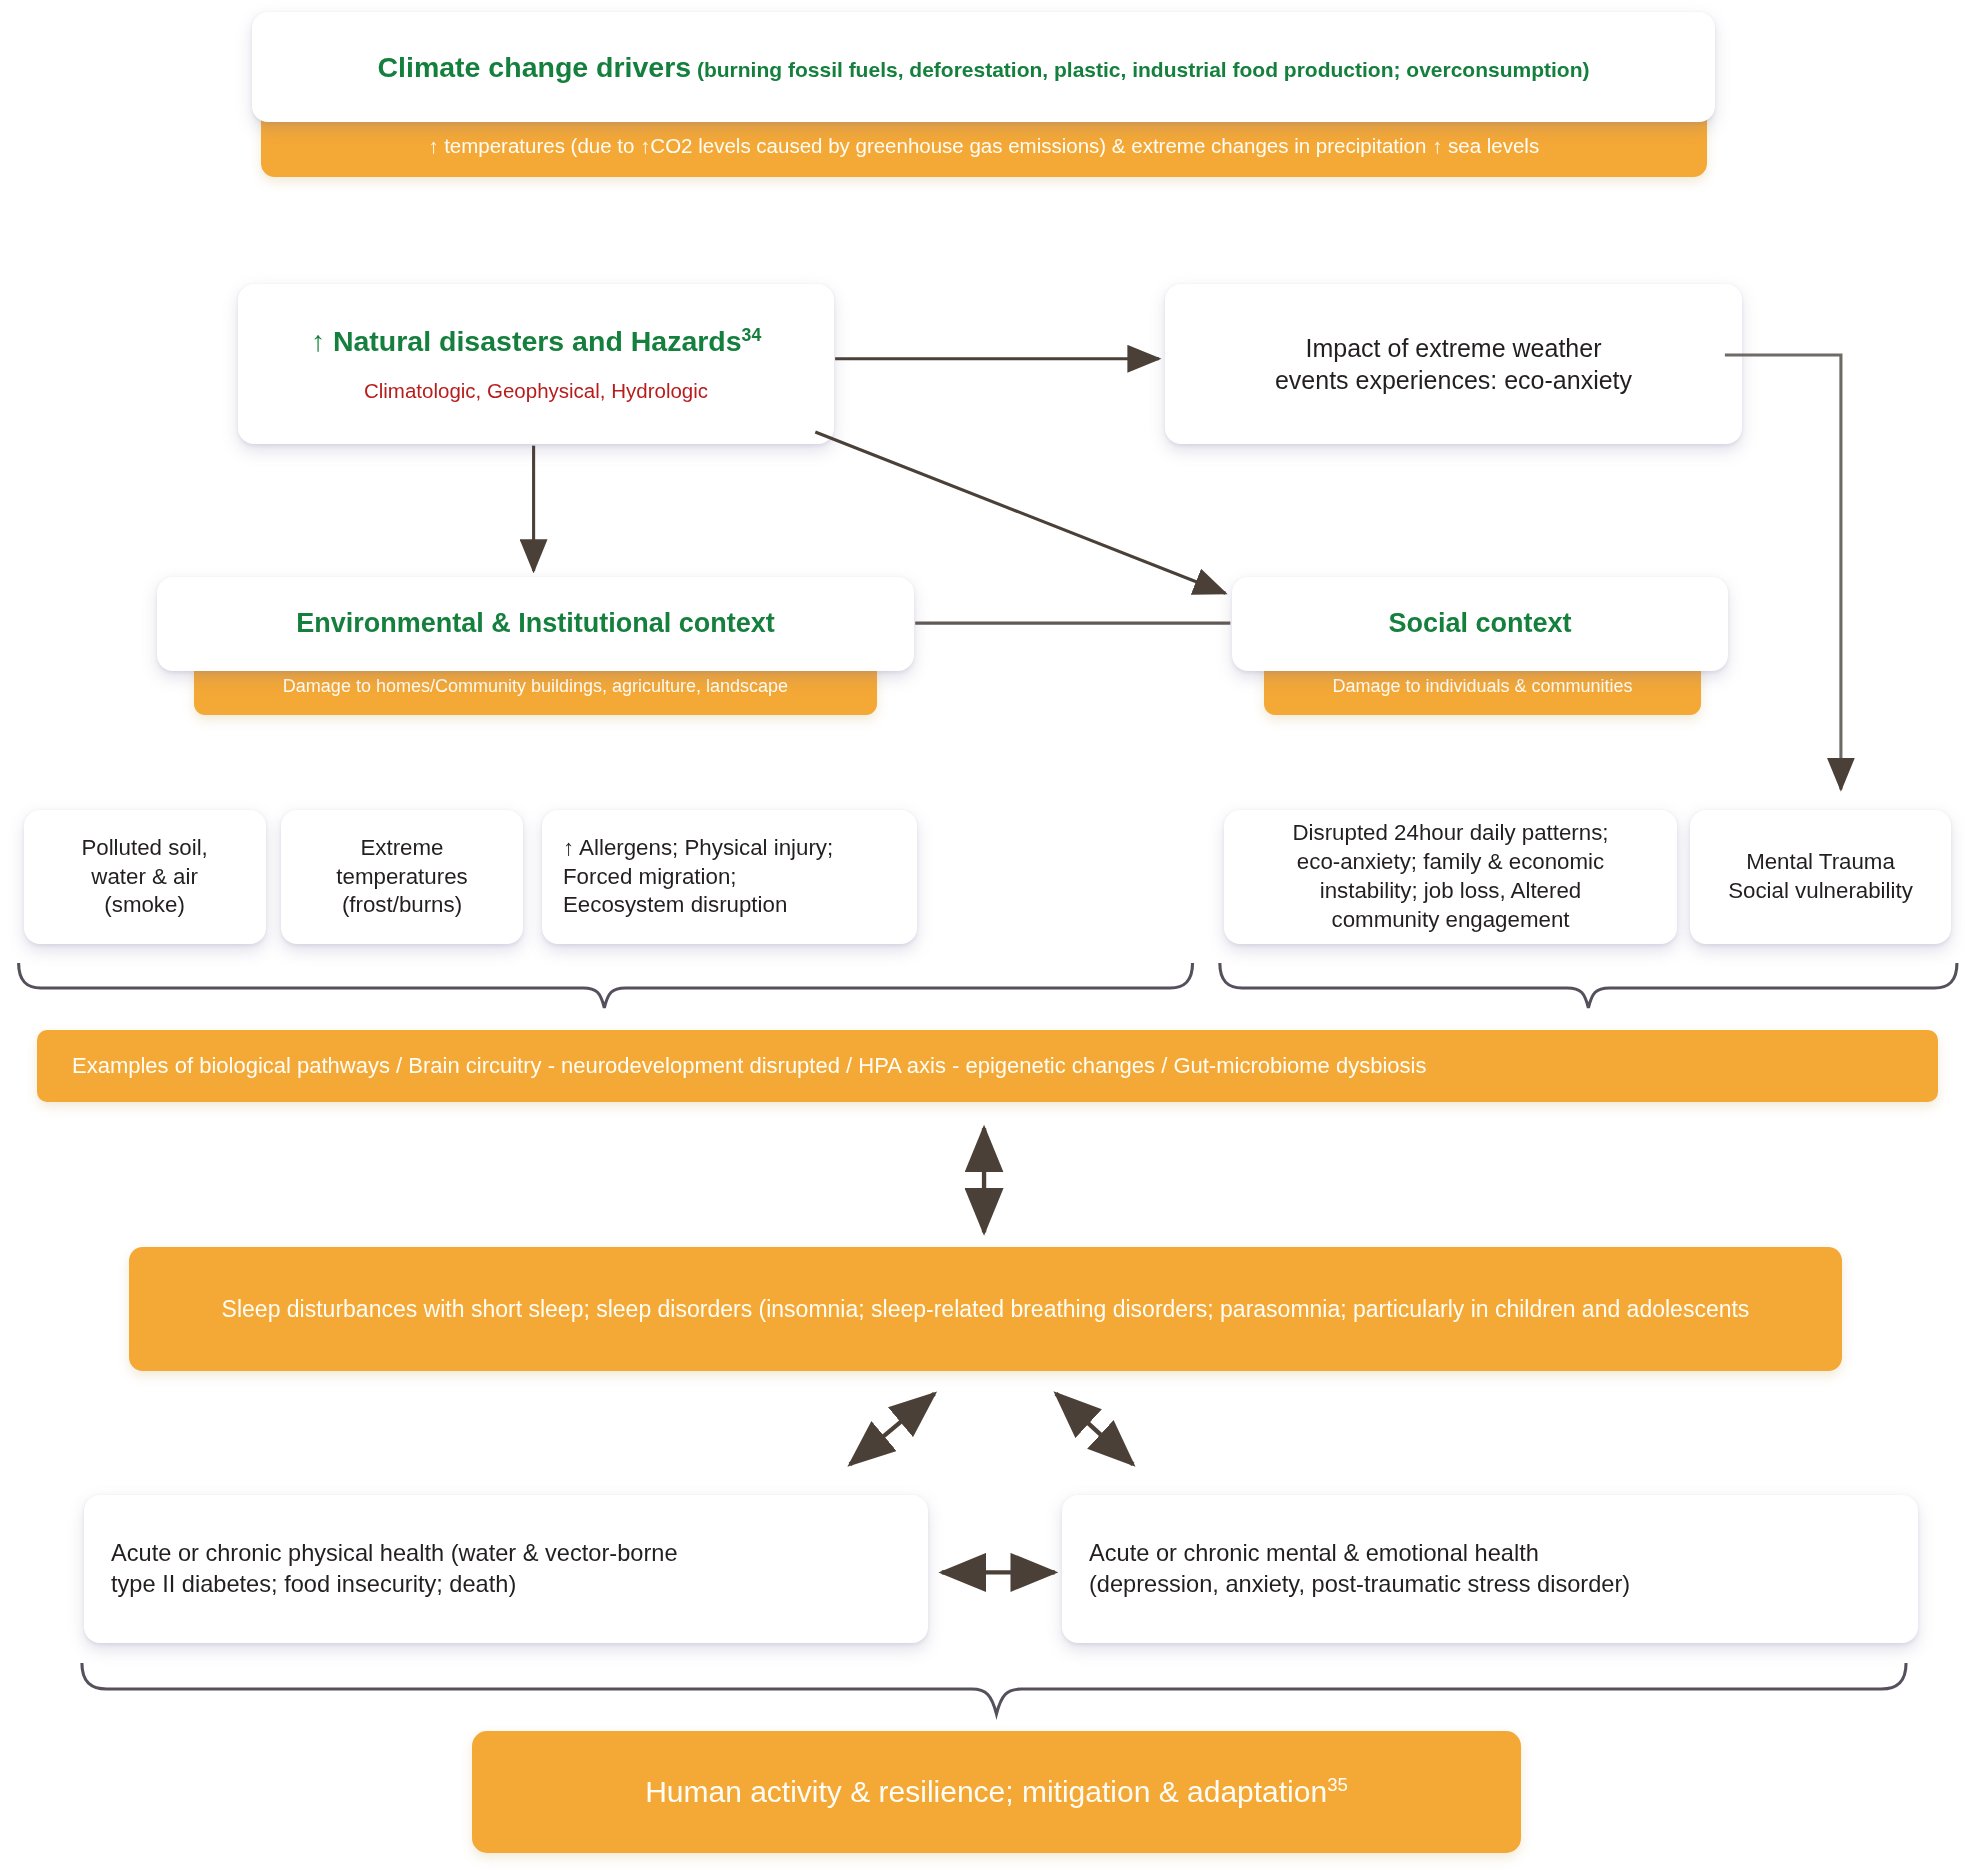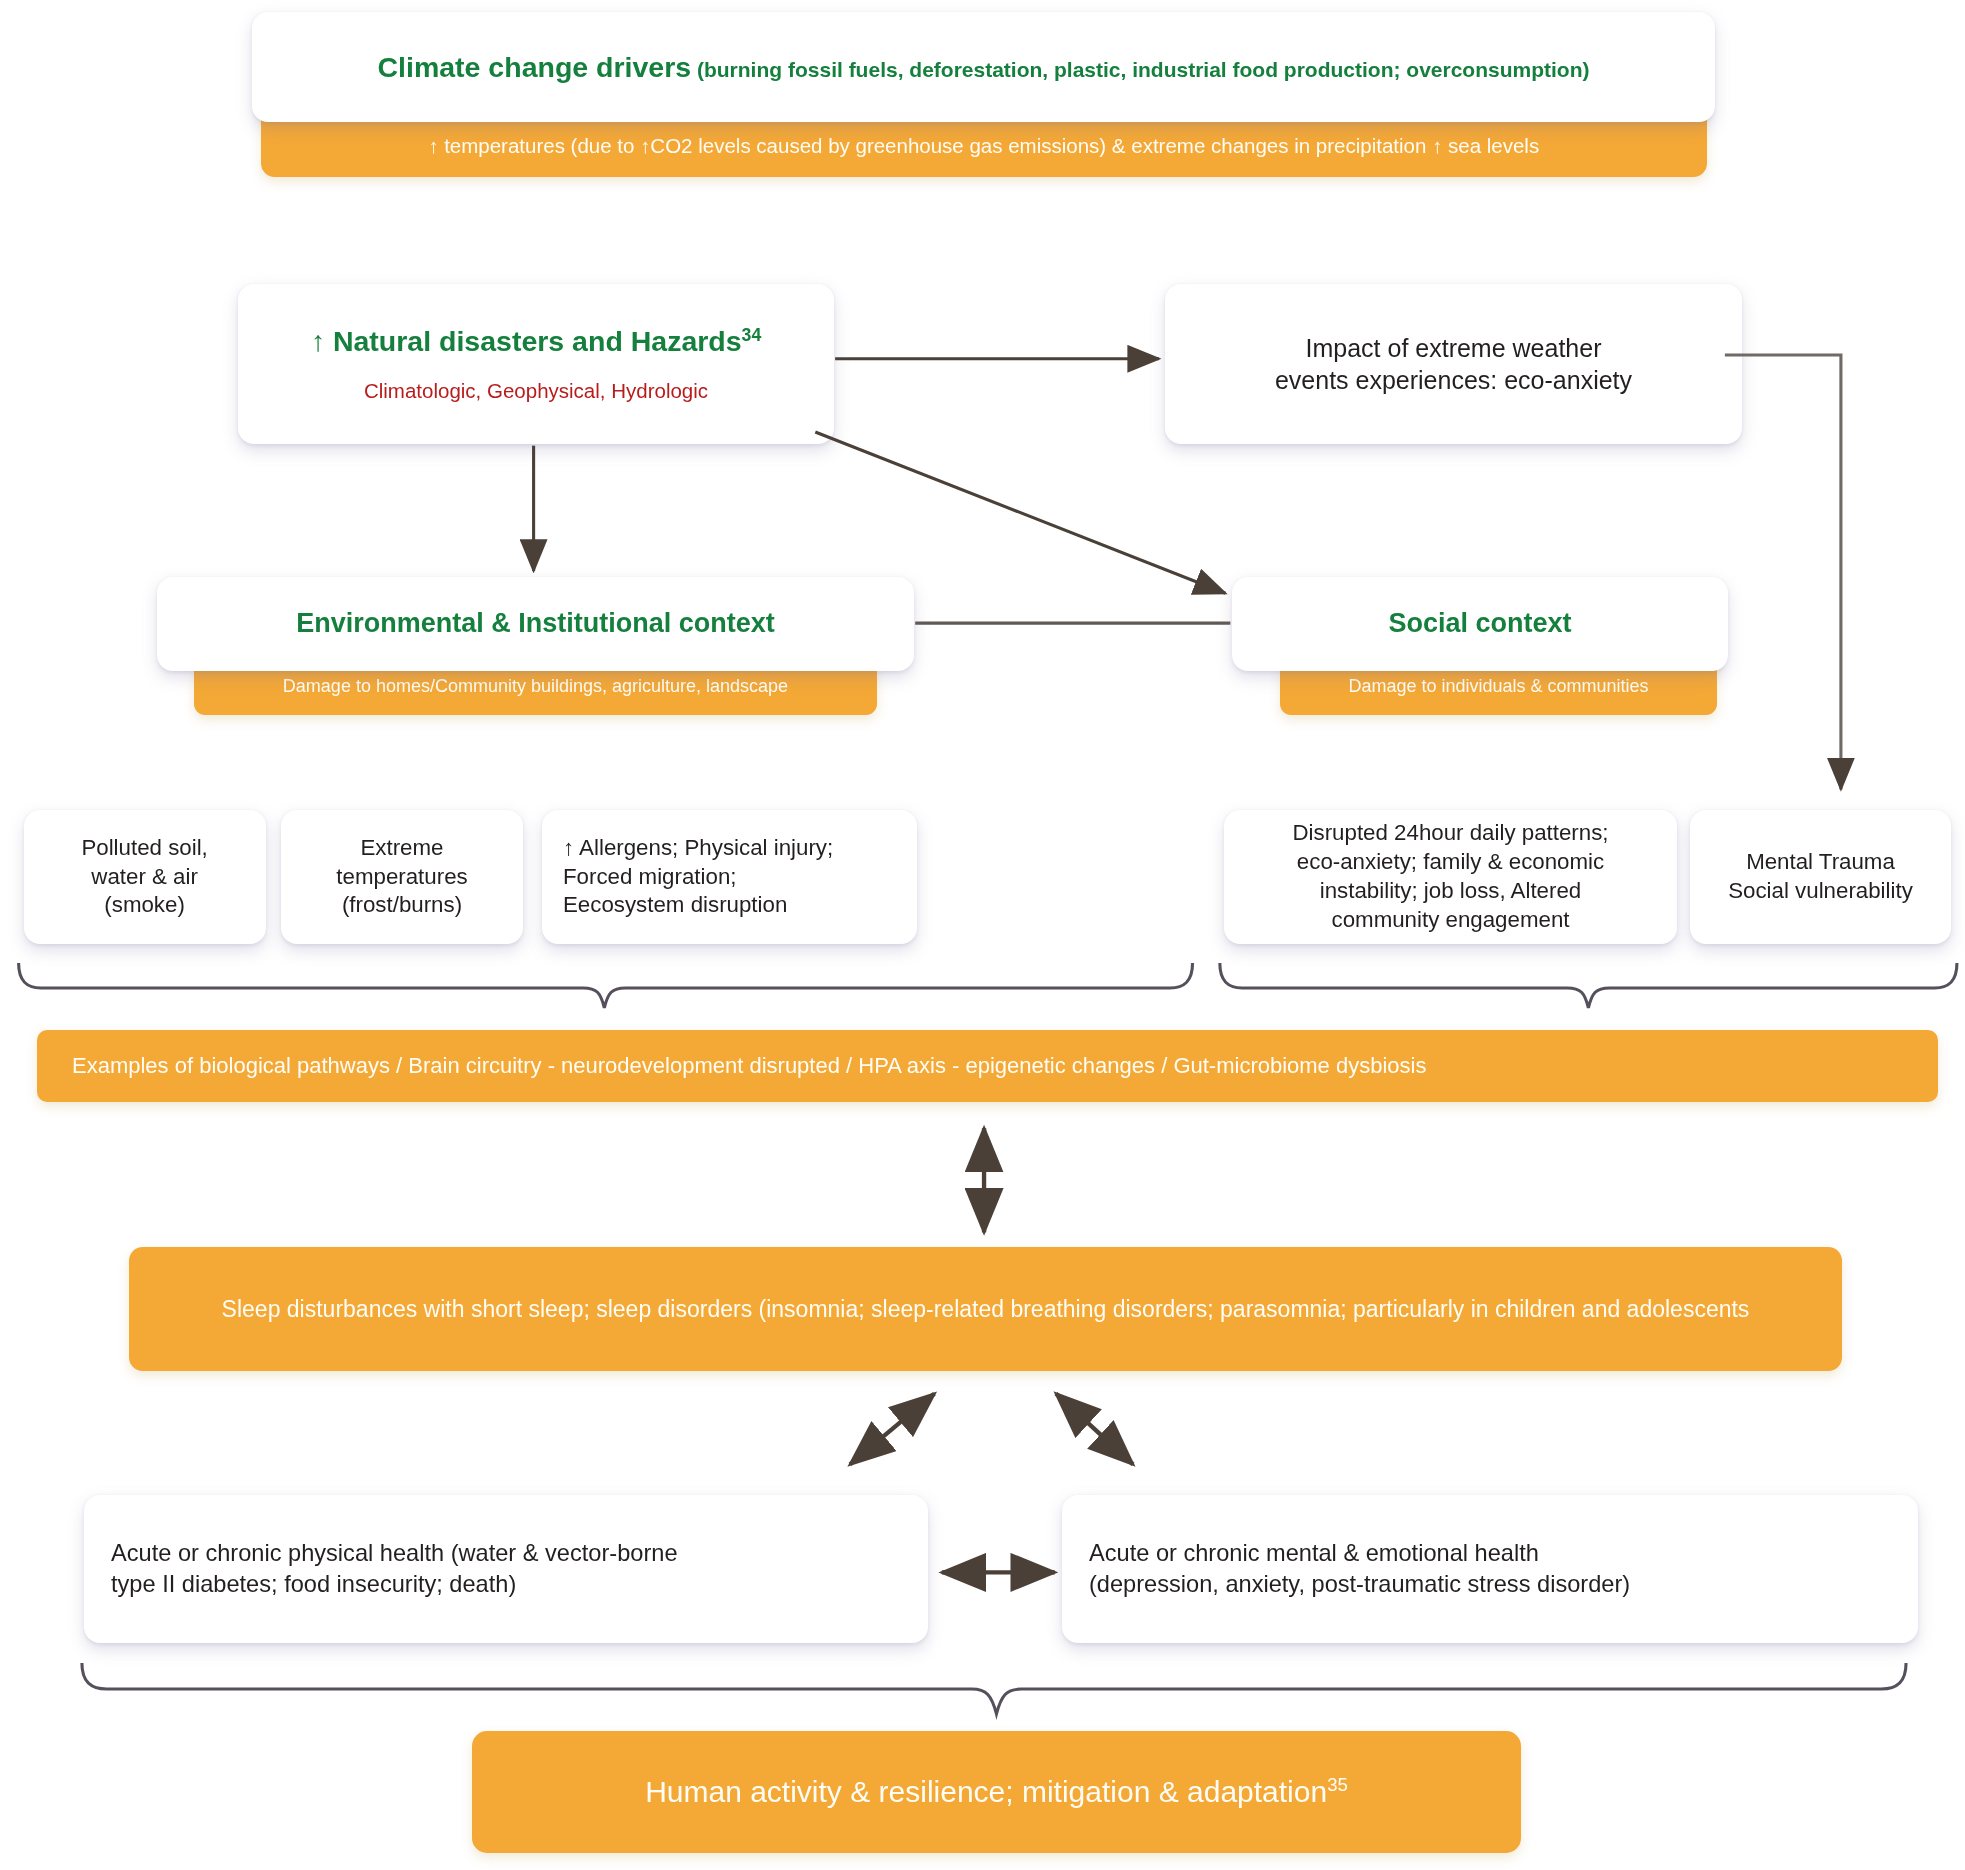--- a/index.html
+++ b/index.html
@@ -104,21 +104,21 @@
     </div>
     <div class="orange" style="position:relative; left:37px; top:-12.4px; width:683px; height:56px; border-radius:0 0 11.2px 11.2px; z-index:1;">
       <span style="font-size:18px;">Damage to homes/Community buildings, agriculture, landscape</span>
     </div>
   </div>
 
   <div class="stack" style="left:1232px; top:577px; width:496px;">
     <div class="box" style="position:relative; width:496px; height:94px; z-index:2;">
       <span class="red-head" style="font-size:27px;">Social context</span>
     </div>
-    <div class="orange" style="position:relative; left:48px; top:-12.4px; width:437px; height:56px; border-radius:0 0 11.2px 11.2px; z-index:1;">
+    <div class="orange" style="position:relative; left:32px; top:-12.4px; width:437px; height:56px; border-radius:0 0 11.2px 11.2px; z-index:1;">
       <span style="font-size:18px;">Damage to individuals &amp; communities</span>
     </div>
   </div>
 
   <div class="box" style="left:23.6px; top:810px; width:242px; height:134px; font-size:22.3px; white-space:pre-line;">Polluted soil,
 water &amp; air
 (smoke)</div>
 
   <div class="box" style="left:281px; top:810px; width:242px; height:134px; font-size:22.3px; white-space:pre-line;">Extreme
 temperatures

